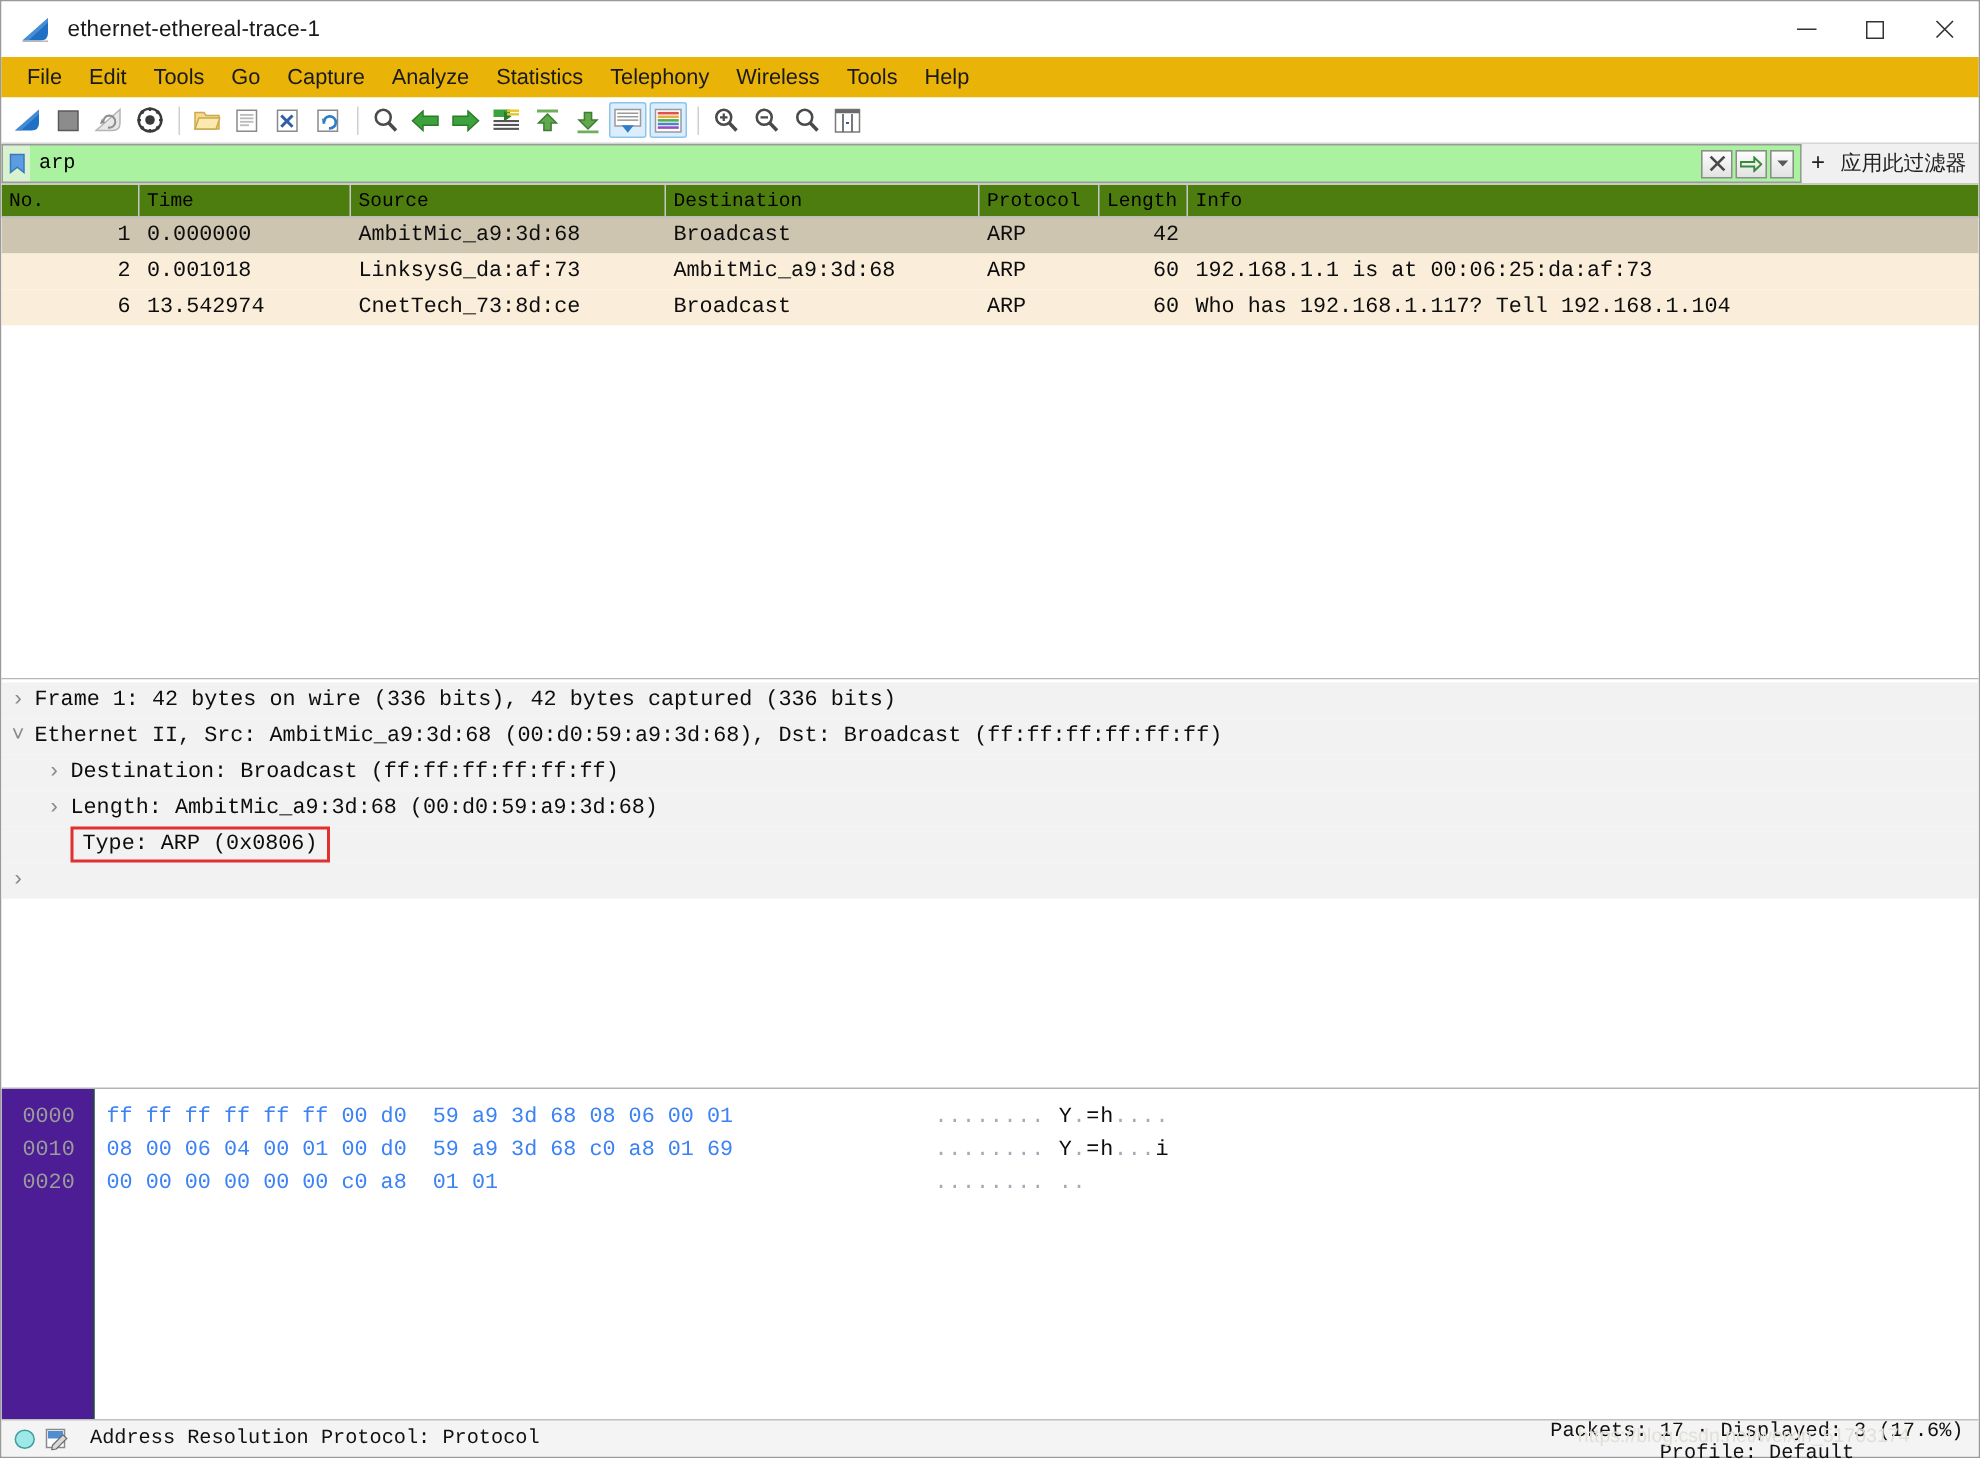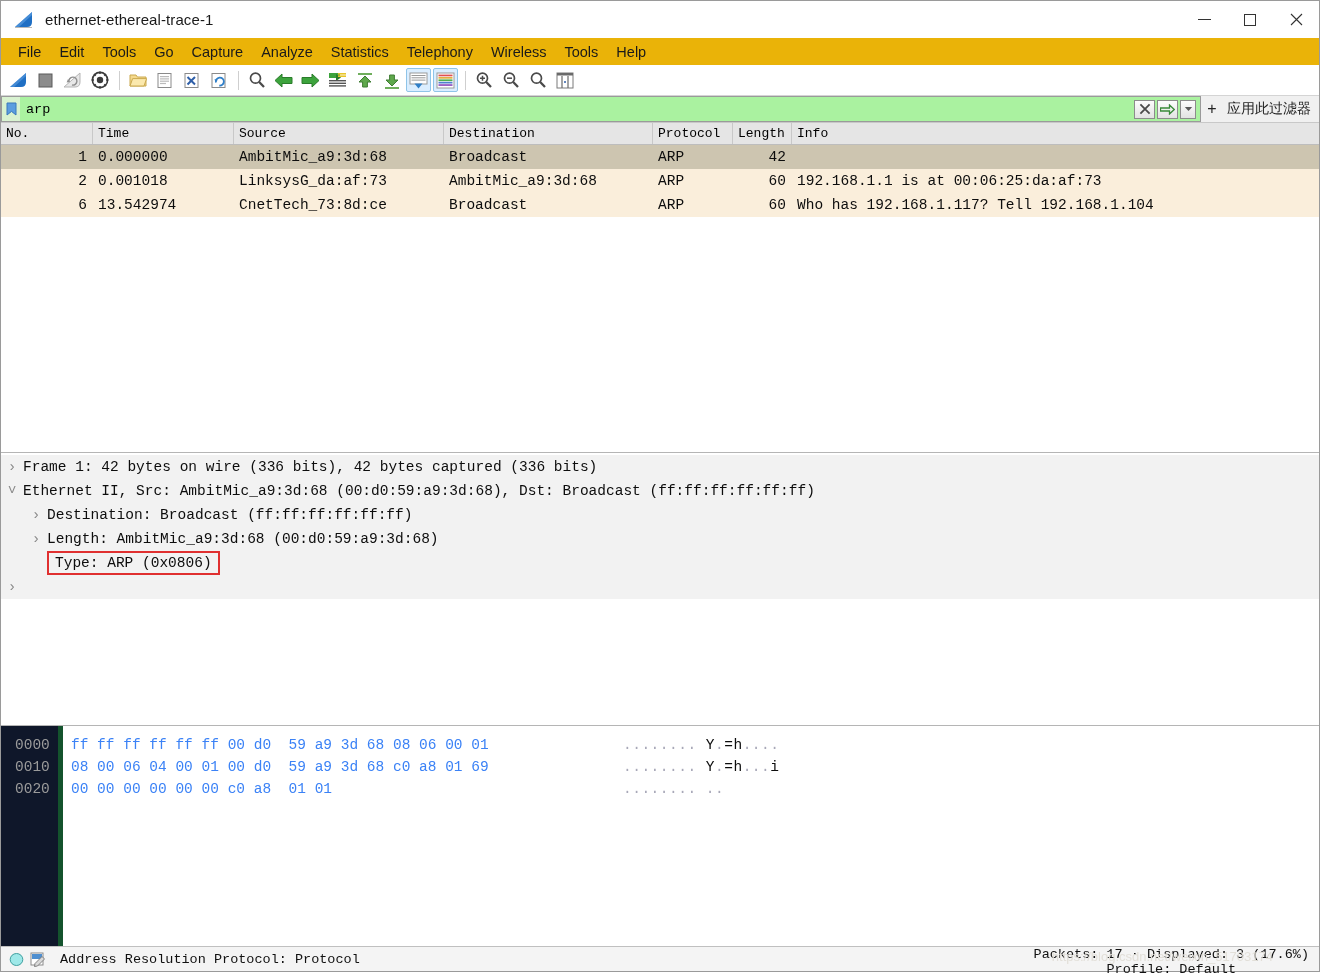--- a/index.html
+++ b/index.html
@@ -127,21 +127,21 @@
   .pane-packets{
     flex:0 0 329px;
     display:flex;flex-direction:column;
     background:#fff;
     border-bottom:1px solid #b5b5b5;
     overflow:hidden;
   }
   .plist-head{
     height:21px;flex:0 0 21px;
     display:flex;align-items:center;
-    background:#e5e5e5;
+    background:#4d7c0f;
     border-bottom:1px solid #bdbdbd;
     font-family:"Liberation Mono","DejaVu Sans Mono",monospace;
     font-size:13px;color:#000;
   }
   .plist-head .hcell{
     height:21px;line-height:21px;
     border-right:1px solid #c8c8c8;
     padding-left:5px;box-sizing:border-box;
     overflow:hidden;white-space:nowrap;
   }
@@ -192,22 +192,22 @@
   
   .pane-hex{
     flex:1 1 auto;
     display:flex;
     background:#ffffff;
     overflow:hidden;
     position:relative;
   }
   .hex-offsets{
     width:62px;flex:0 0 62px;
-    background:#0f172a;
-    border-right:5px solid #14532d;
+    background:#4c1d95;
+    border-right:1px solid #14532d;
     padding-top:8px;box-sizing:border-box;
   }
   .hex-main{
     flex:1 1 auto;padding-top:8px;
   }
   .hexline{
     height:22px;line-height:22px;
     font-family:"Liberation Mono","DejaVu Sans Mono",monospace;
     font-size:14.5px;
     display:flex;

